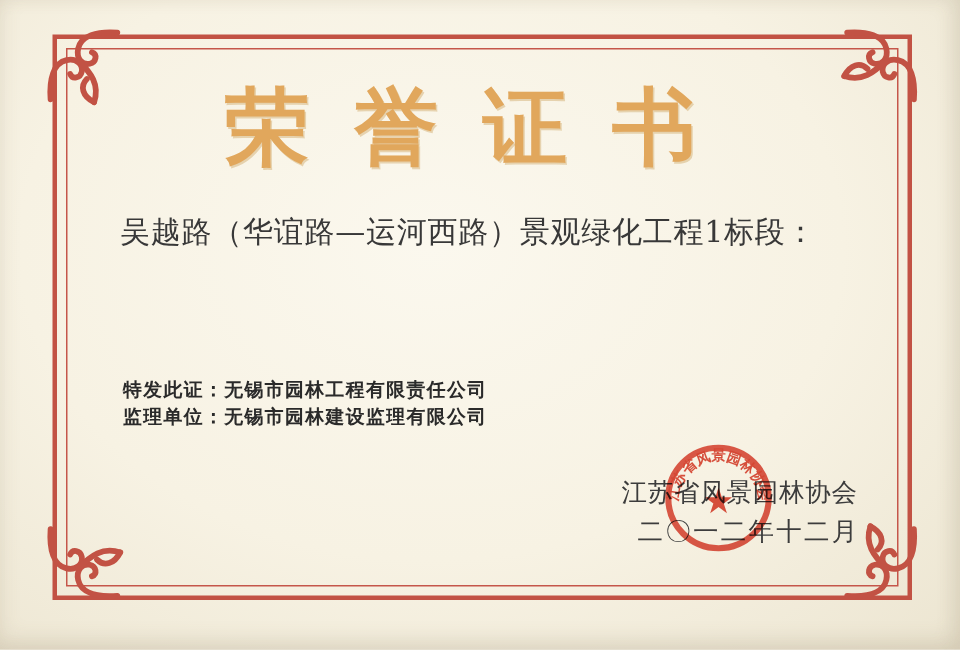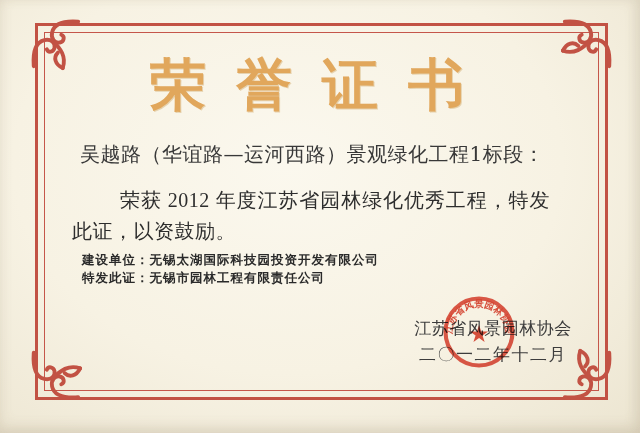--- a/index.html
+++ b/index.html
@@ -56,21 +56,21 @@
     font-family:"DejaVu Serif","Liberation Serif",serif;
   }
   .unit-line{white-space:nowrap;}
   .unit-line.indent{padding-left:36px;}
   
   .issuer{
     position:absolute;left:413px;top:317px;width:160px;text-align:center;
     font-size:17px;color:#3c3c3c;letter-spacing:.5px;white-space:nowrap;
   }
   .date{
-    position:absolute;left:413px;top:343px;width:160px;text-align:center;
+    position:absolute;left:413px;top:343px;width:160px;text-align:right;
     font-size:17px;color:#3c3c3c;letter-spacing:1.5px;white-space:nowrap;
   }
   .seal{
     position:absolute;left:441px;top:294px;width:76px;height:76px;
     mix-blend-mode:multiply;opacity:.92;
   }
 </style>
 </head>
 <body>
 
@@ -109,25 +109,24 @@
       <path d="M54 8 C40 7 29 10 27 19 C25.5 26 30 30.5 35 29.5 C39.5 28.5 40.5 23 36.5 21.5"></path>
       <path d="M8 54 C7 40 10 29 19 27 C26 25.5 30.5 30 29.5 35 C28.5 39.5 23 40.5 21.5 36.5"></path>
       <path d="M27 27 C36 36 42 44 38 56"></path>
       <path d="M38 56 C30 52 28 45 33 40"></path>
     </g>
   </svg>
 
   <div class="title">荣誉证书</div>
 
   <div class="recipient">吴越路（华谊路—运河西路）景观绿化工程1标段：</div>
-  <div class="body-text">荣获 2012 年度江苏省园林绿化优秀工程，特发此证，以资鼓励。</div>
 
   <div class="units">
-    <div class="unit-line">建设单位：无锡太湖国际科技园投资开发有限公司</div>
     <div class="unit-line">特发此证：无锡市园林工程有限责任公司</div>
+    <div class="unit-line">监理单位：无锡市园林建设监理有限公司</div>
   </div>
 
   <div class="issuer">江苏省风景园林协会</div>
   <div class="date">二〇一二年十二月</div>
 
   <svg class="seal" viewBox="0 0 84 84">
     <defs>
       <path id="sealArc" d="M 13 52 A 30 30 0 1 1 71 52" fill="none"></path>
     </defs>
     <circle cx="42" cy="42" r="37" fill="none" stroke="#d93a28" stroke-width="4.5" opacity="0.9"></circle>

